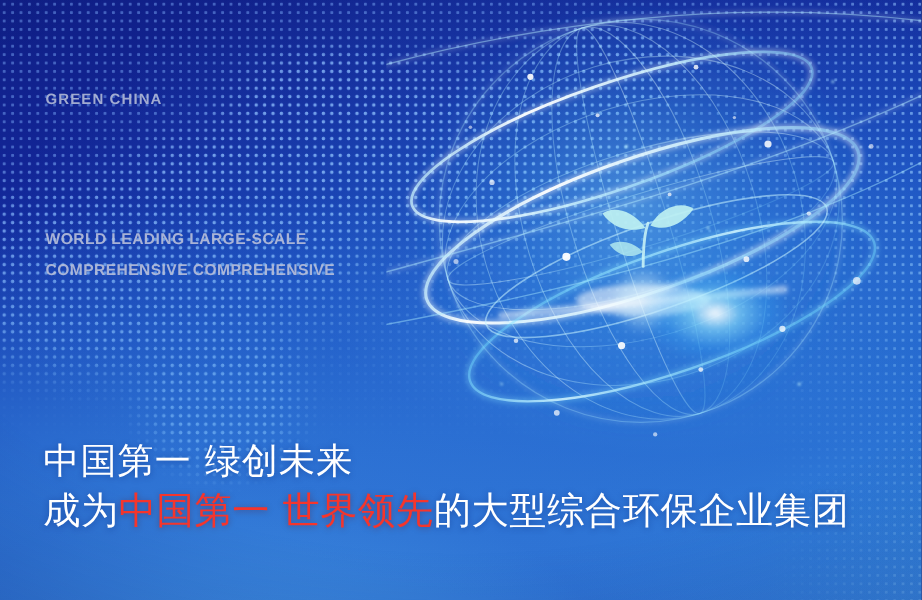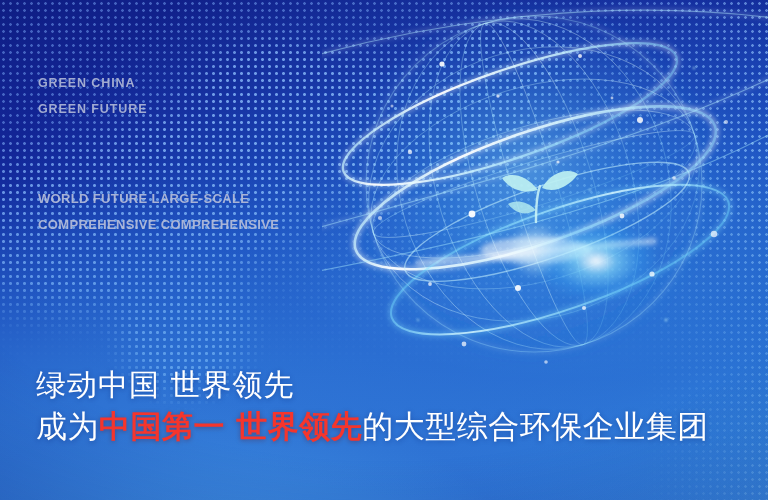--- a/index.html
+++ b/index.html
@@ -83,21 +83,21 @@
   }
 
   #headline-block{position:absolute;left:36px;top:366px;}
   .headline{
     color:#ffffff;white-space:nowrap;
     font-family:"DejaVu Sans","Liberation Sans",sans-serif;
     text-shadow:0 1px 5px rgba(10,40,120,.45);
   }
   .headline.l1{font-size:30px;line-height:38px;letter-spacing:1px;}
   .headline.l2{font-size:31px;line-height:40px;letter-spacing:.5px;margin-top:2px;}
-  .accent{color:#f5352c;font-weight:bold;text-shadow:0 1px 5px rgba(90,0,0,.35);margin-top:40px;}
+  .accent{color:#f5352c;font-weight:normal;text-shadow:0 1px 5px rgba(90,0,0,.35);margin-top:40px;}
 </style>
 </head>
 <body>
 
 <div id="banner">
 
   <div class="dots top"></div>
   <div class="landmass"></div>
   <div class="dots right"></div>
 
@@ -219,26 +219,25 @@
         <circle cx="372" cy="66" r="1.3" opacity=".65"></circle>
       </g>
     </svg>
   </div>
   <div class="glow-core"></div>
 
   <div class="vignette"></div>
 
   <div id="tagline-block">
     <div class="tagline">GREEN CHINA</div>
-    <div class="tagline">GREEN FUTURE</div>
   </div>
 
   <div id="mission-block">
-    <div class="mission-line">WORLD FUTURE LARGE-SCALE</div>
+    <div class="mission-line">WORLD LEADING LARGE-SCALE</div>
     <div class="mission-line">COMPREHENSIVE COMPREHENSIVE</div>
   </div>
 
   <div id="headline-block">
-    <div class="headline l1">绿动中国 世界领先</div>
+    <div class="headline l1">中国第一 绿创未来</div>
     <div class="headline l2"><span>成为</span><span class="accent">中国第一 世界领先</span><span>的大型综合环保企业集团</span></div>
   </div>
 
 </div>
 
 </body></html>

